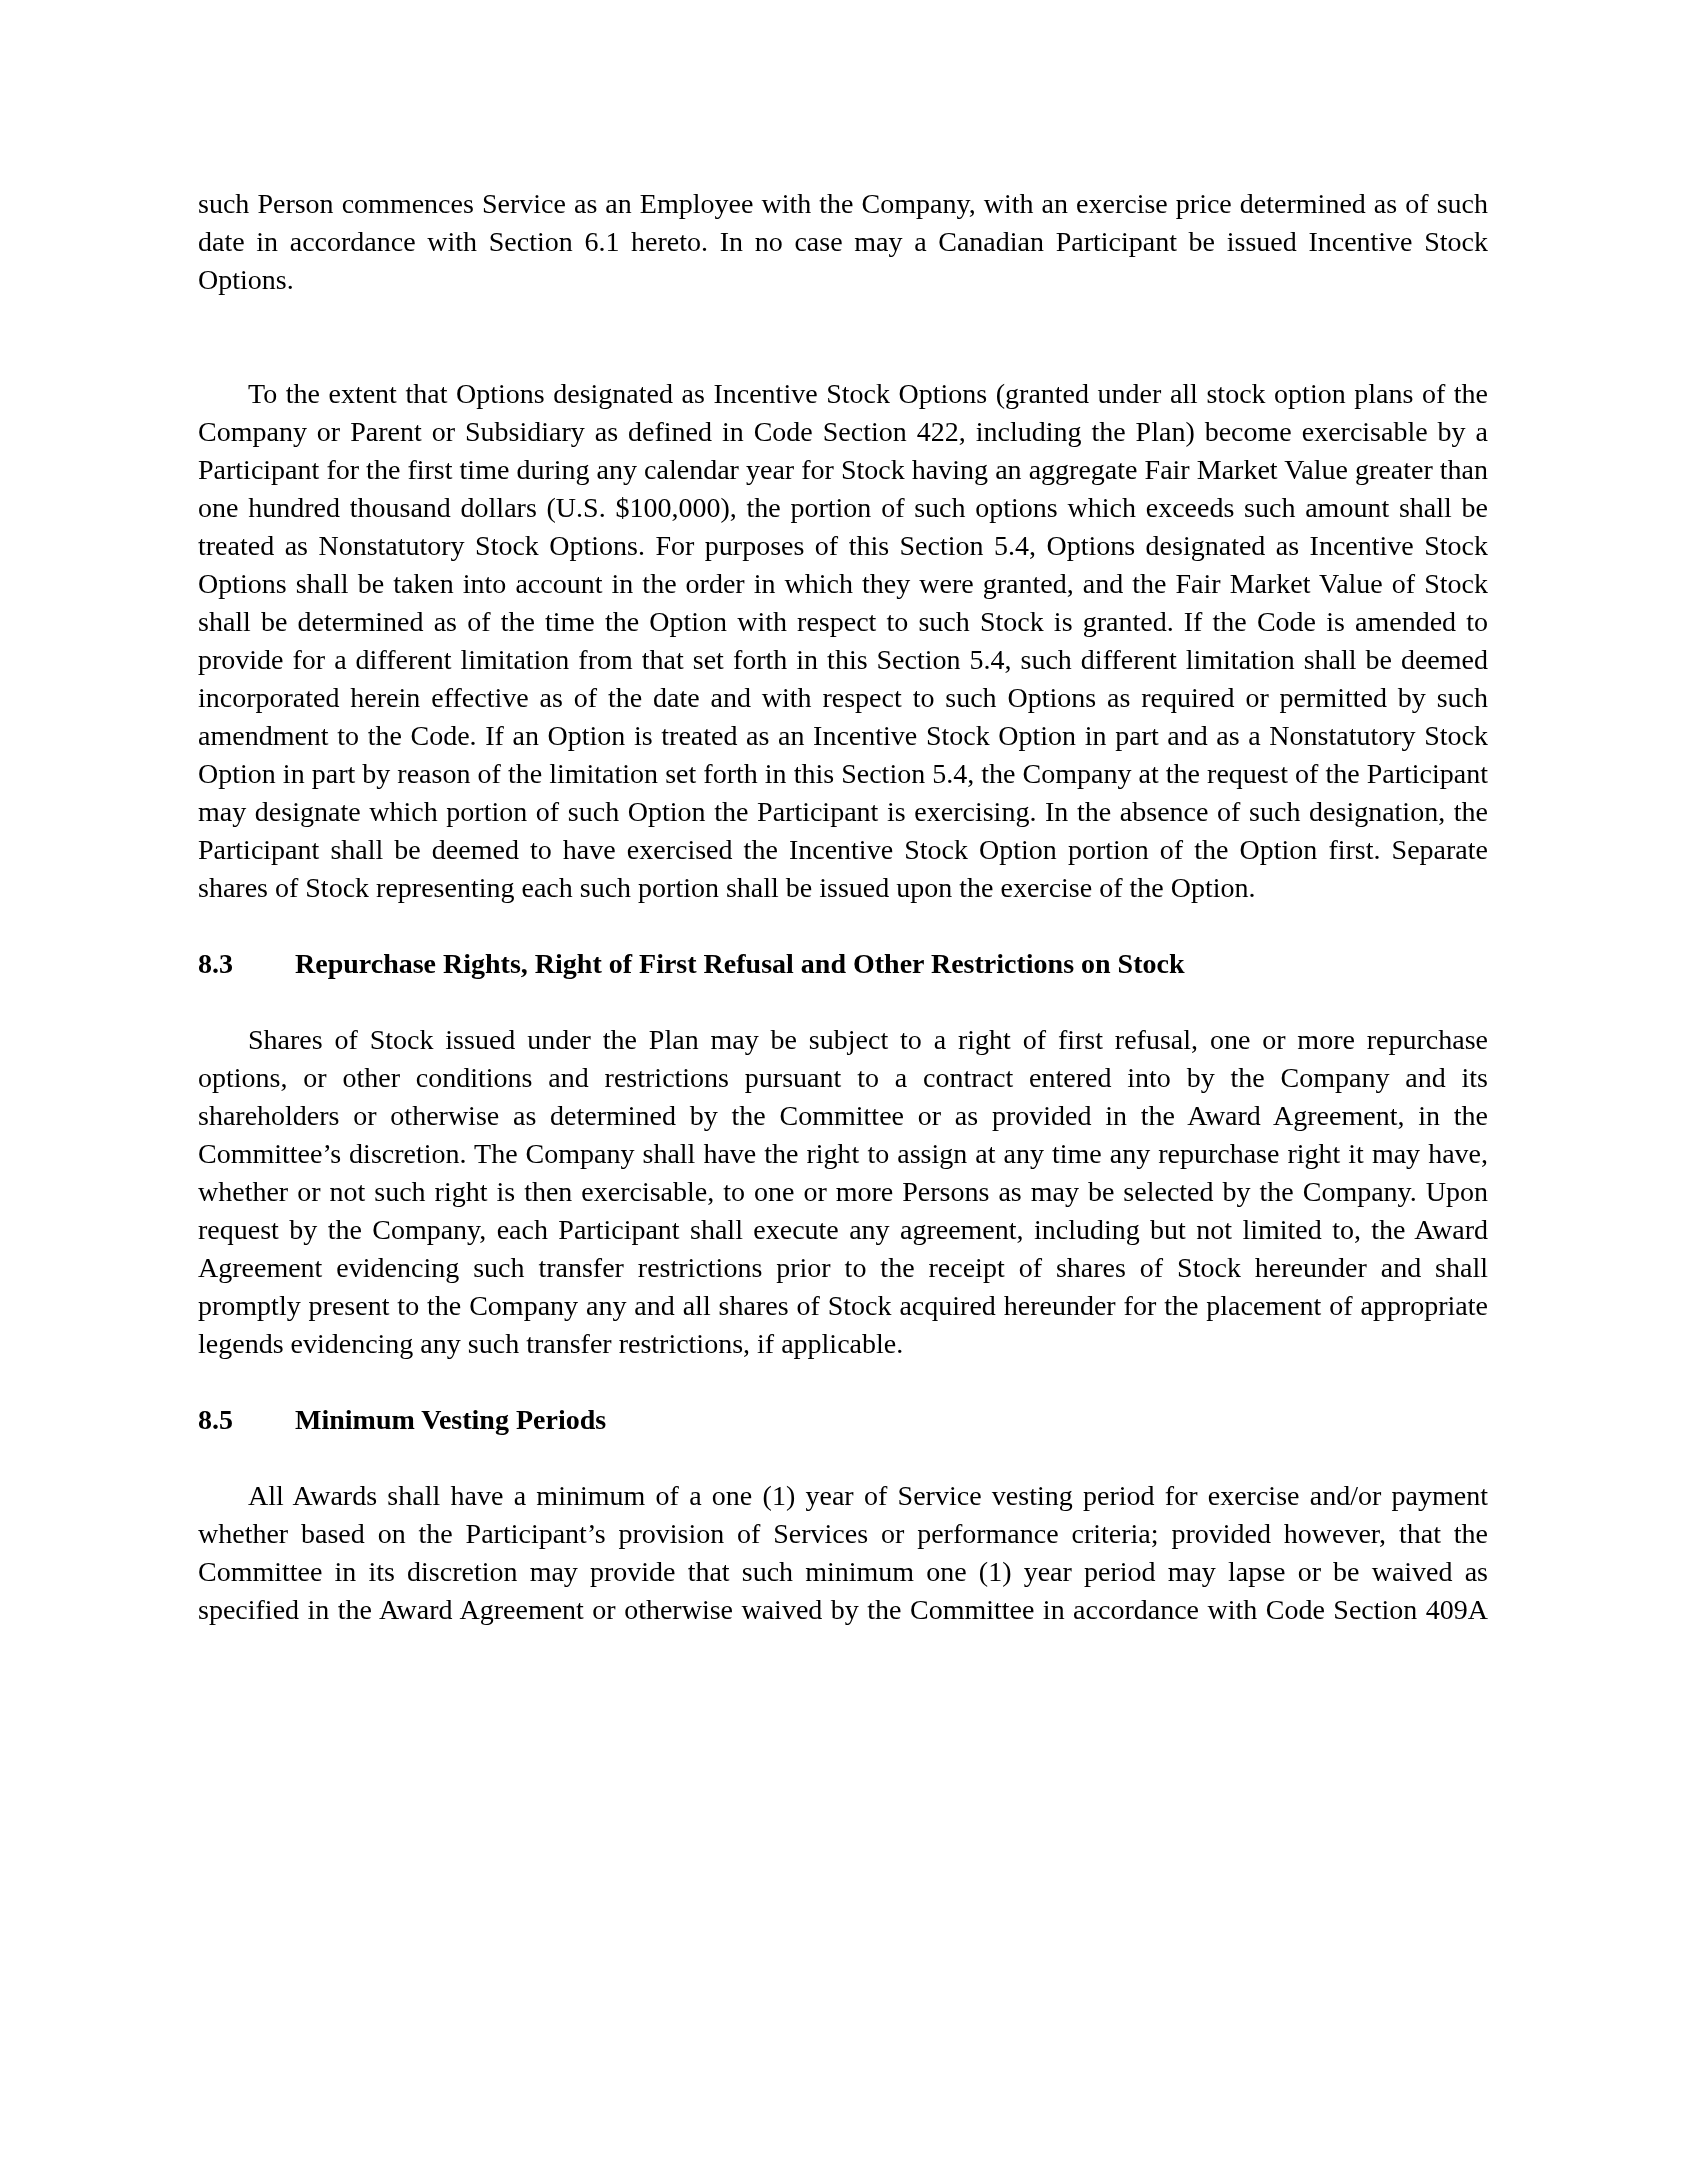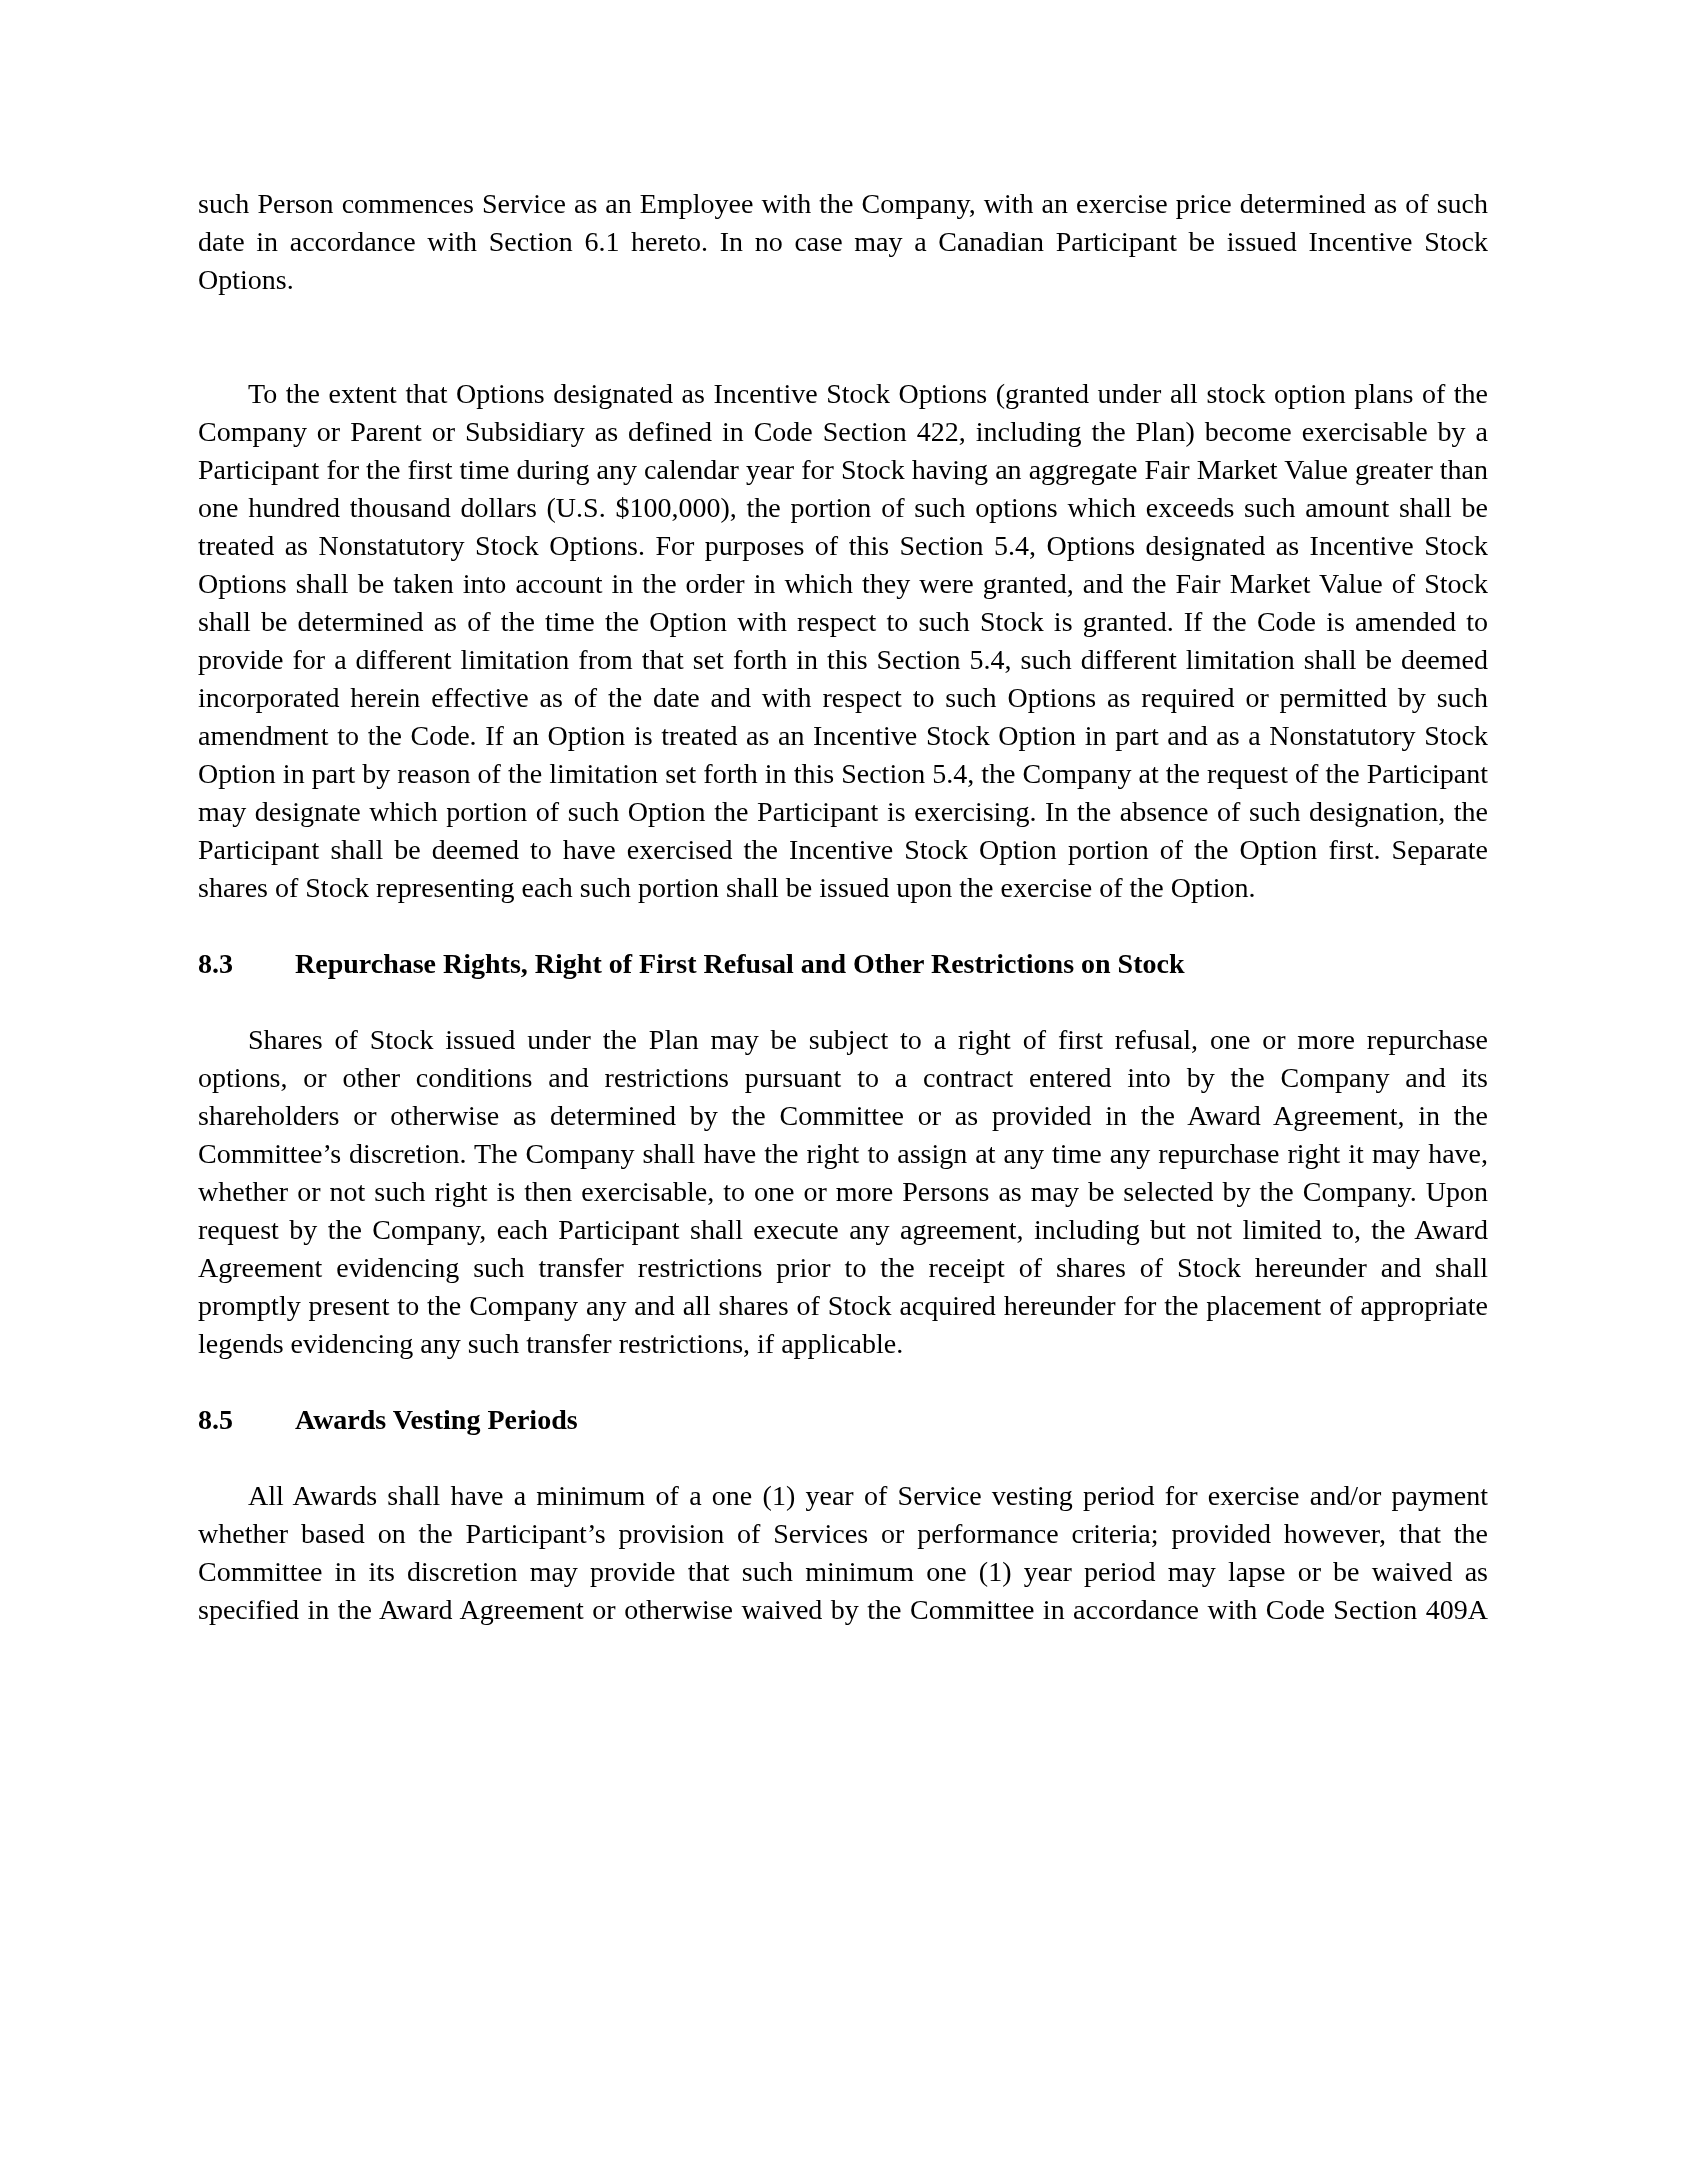--- a/index.html
+++ b/index.html
@@ -93,21 +93,21 @@
     </div>
 
     <div class="gap-para"></div>
 
     <p class="para indent">Shares of Stock issued under the Plan may be subject to a right of first refusal, one or more repurchase options, or other conditions and restrictions pursuant to a contract entered into by the Company and its shareholders or otherwise as determined by the Committee or as provided in the Award Agreement, in the Committee’s discretion.  The Company shall have the right to assign at any time any repurchase right it may have, whether or not such right is then exercisable, to one or more Persons as may be selected by the Company.  Upon request by the Company, each Participant shall execute any agreement, including but not limited to, the Award Agreement evidencing such transfer restrictions prior to the receipt of shares of Stock hereunder and shall promptly present to the Company any and all shares of Stock acquired hereunder for the placement of appropriate legends evidencing any such transfer restrictions, if applicable.</p>
 
     <div class="gap-heading"></div>
 
     <div class="heading">
       <span class="num">8.5</span>
-      <span class="title">Awards Vesting Periods</span>
+      <span class="title">Minimum Vesting Periods</span>
     </div>
 
     <div class="gap-para"></div>
 
     <p class="para indent">All Awards shall have a minimum of a one (1) year of Service vesting period for exercise and/or payment whether based on the Participant’s provision of Services or performance criteria; provided however, that the Committee in its discretion may provide that such minimum one (1) year period may lapse or be waived as specified in the Award Agreement or otherwise waived by the Committee in accordance with Code Section 409A in connection with or following a Participant’s death, Disability or termination of service or upon a Change in Control, and provided further that with respect to Director Awards such minimum vesting shall be the earlier of one (1)</p>
 
   </div>
 
   <div class="page-number">16</div>
 

